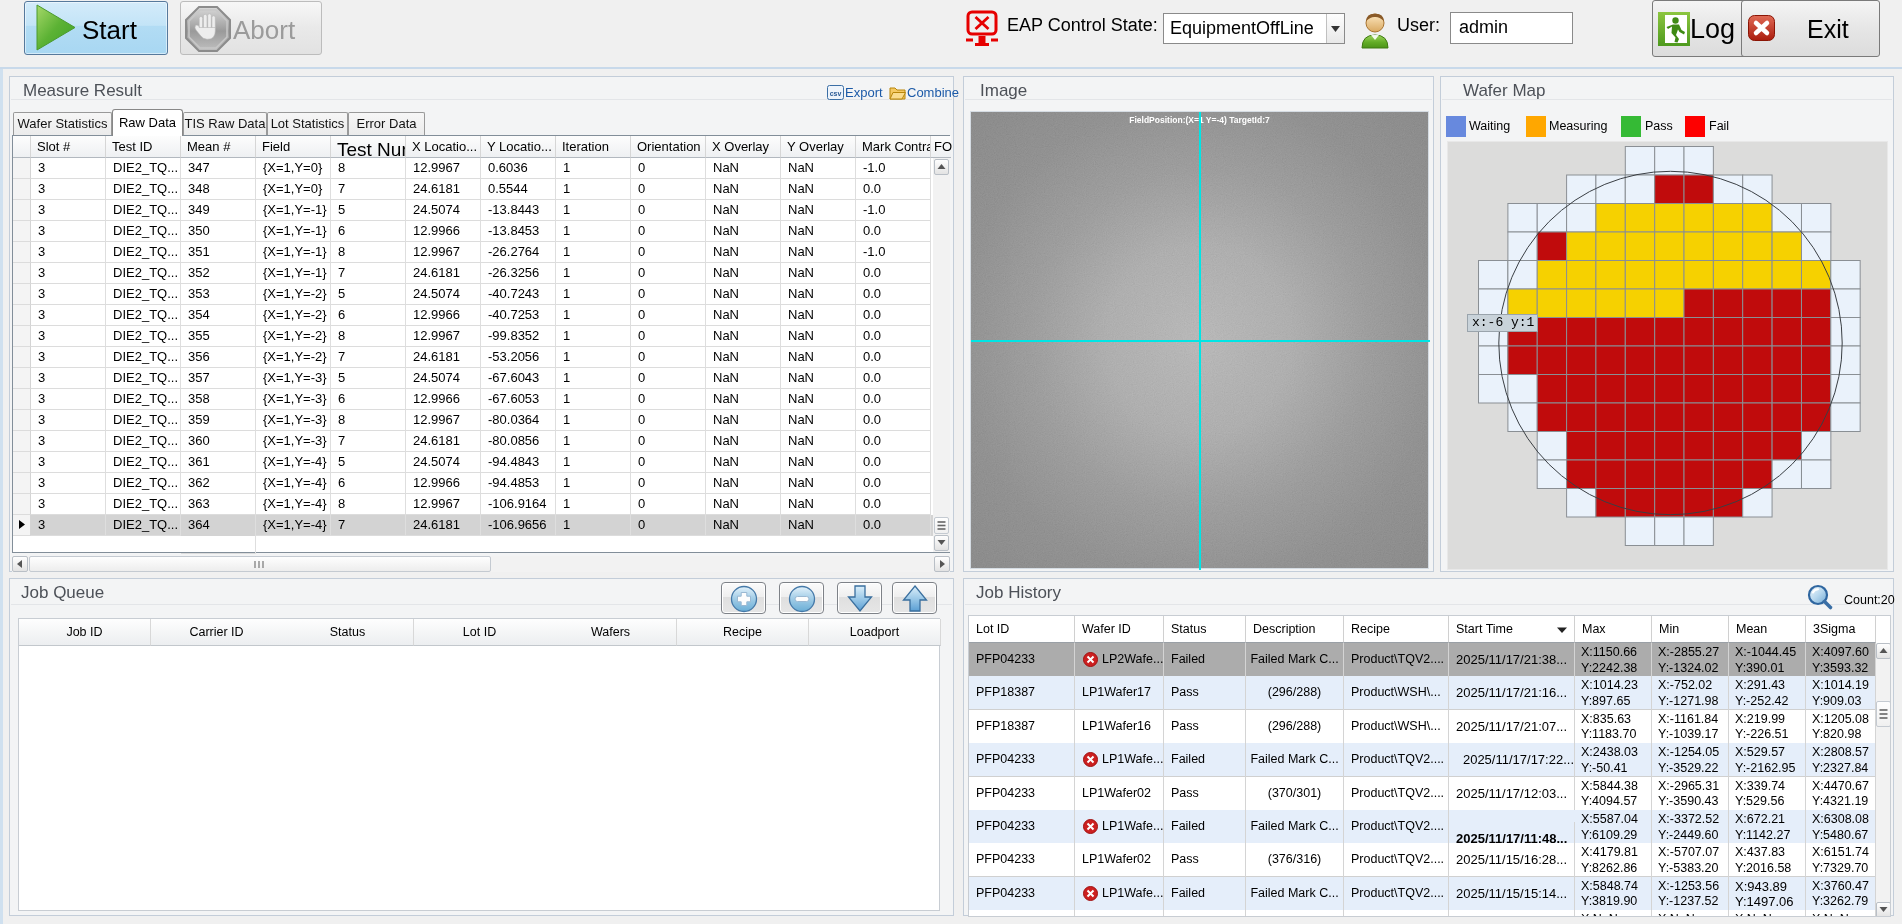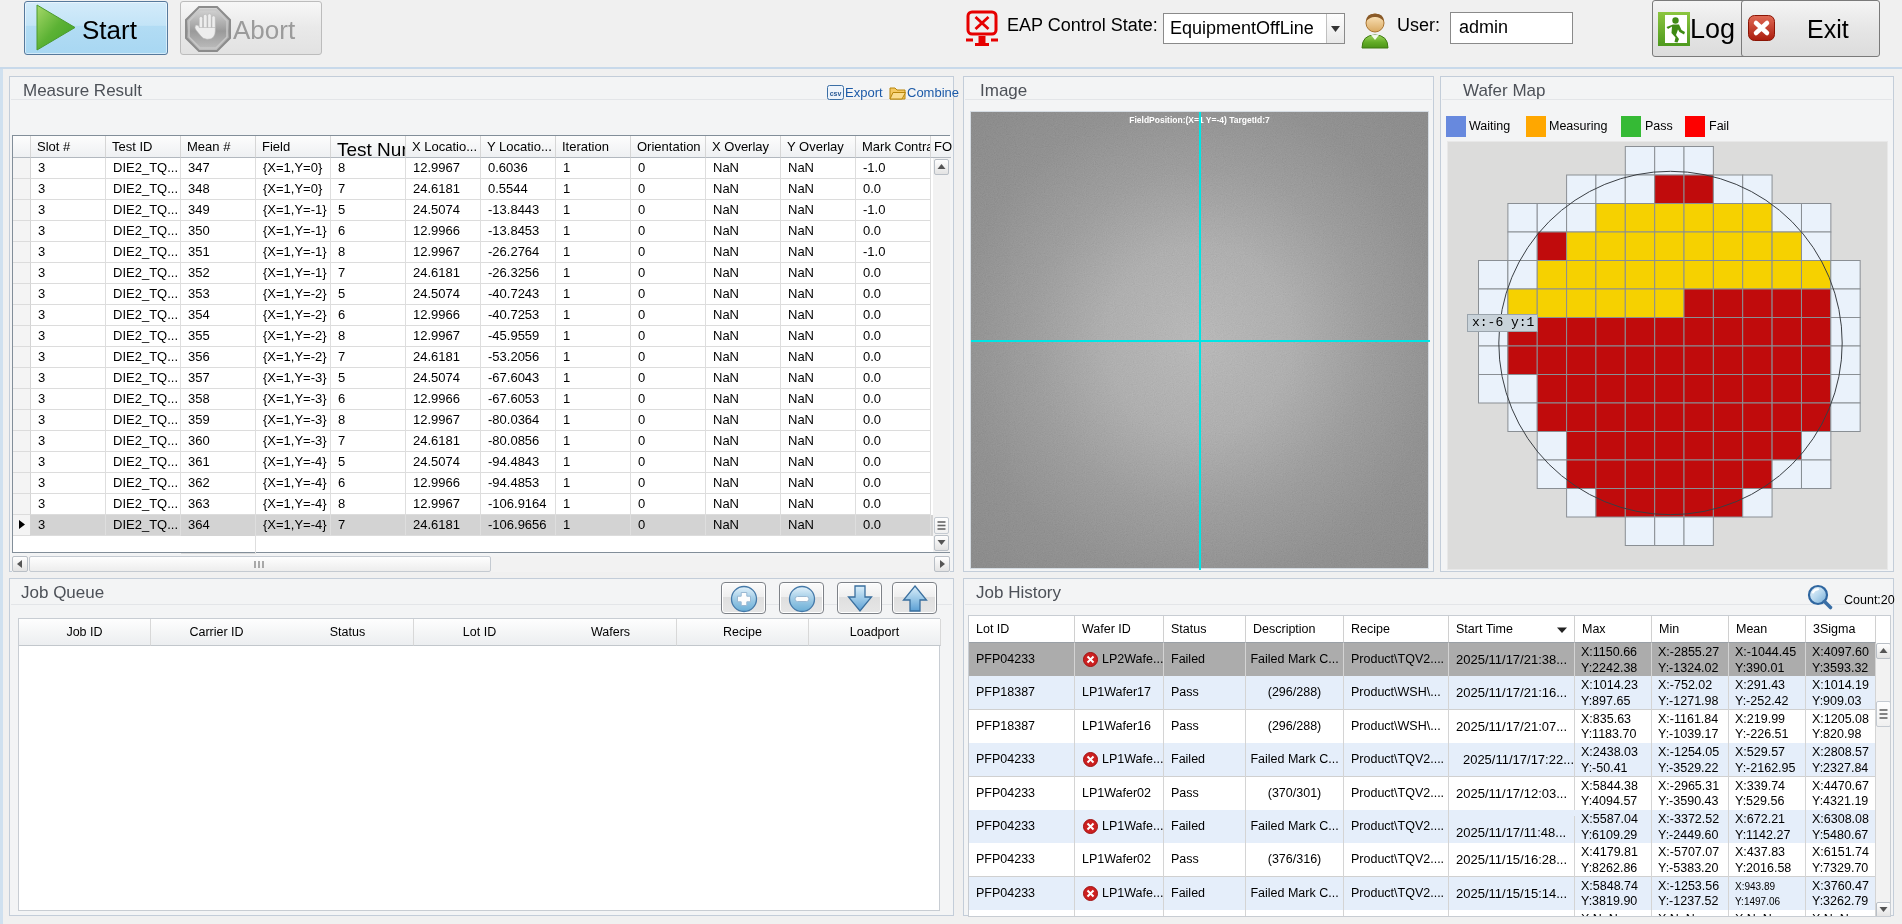--- a/index.html
+++ b/index.html
@@ -132,20 +132,27 @@
   <rect x="0.5" y="0.5" width="16" height="14" rx="2" fill="#eef4fb" stroke="#3a6ea5"></rect>
   <text x="8.5" y="10.5" font-size="7" font-weight="bold" fill="#2a5a95" text-anchor="middle" font-family="Liberation Sans">csv</text>
  </svg>
  <div class="abs" style="left:835px;top:8px;font-size:13px;color:#1c5aa8;">Export</div>
  <svg class="abs" style="left:879px;top:8px;" width="17" height="15" viewBox="0 0 17 15">
   <path d="M1 3 L6 3 L8 5 L16 5 L16 14 L1 14 Z" fill="#f5c963" stroke="#b8860b" stroke-width="1"></path>
   <path d="M1 14 L4 7.5 L16.5 7.5 L13 14 Z" fill="#fadc8e" stroke="#b8860b" stroke-width="1"></path>
  </svg>
  <div class="abs" style="left:897px;top:8px;font-size:13px;color:#1c5aa8;">Combine</div>
 
+<div class="abs" style="left:0;top:32px;width:943px;height:26px;">
+<div class="abs" style="left:3px;top:3px;width:99px;height:23px;background:linear-gradient(#f6f6f6,#ebebeb);border:1px solid #999;border-bottom:none;border-radius:2px 2px 0 0;text-align:center;font-size:13px;padding-top:3px;color:#111;">Wafer Statistics</div>
+<div class="abs" style="left:102px;top:0px;width:71px;height:27px;background:#fff;border:1px solid #888;border-bottom:none;border-radius:3px 3px 0 0;z-index:3;text-align:center;font-size:13px;padding-top:5px;">Raw Data</div>
+<div class="abs" style="left:173px;top:3px;width:84px;height:23px;background:linear-gradient(#f6f6f6,#ebebeb);border:1px solid #999;border-bottom:none;border-radius:2px 2px 0 0;text-align:center;font-size:13px;padding-top:3px;color:#111;">TIS Raw Data</div>
+<div class="abs" style="left:257px;top:3px;width:81px;height:23px;background:linear-gradient(#f6f6f6,#ebebeb);border:1px solid #999;border-bottom:none;border-radius:2px 2px 0 0;text-align:center;font-size:13px;padding-top:3px;color:#111;">Lot Statistics</div>
+<div class="abs" style="left:338px;top:3px;width:77px;height:23px;background:linear-gradient(#f6f6f6,#ebebeb);border:1px solid #999;border-bottom:none;border-radius:2px 2px 0 0;text-align:center;font-size:13px;padding-top:3px;color:#111;">Error Data</div>
+</div>
 <div class="abs" style="left:2px;top:58px;width:938px;height:418px;background:#fff;border:1px solid #828e99;">
 <div class="abs" style="left:0;top:0;width:18px;height:22px;background:linear-gradient(#fdfdfd,#eef0f2);border-right:1px solid #d6d6d6;border-bottom:1px solid #b2b8bf;"></div>
       <div class="abs" style="left:18px;top:0;width:75px;height:22px;background:linear-gradient(#fdfdfd,#eef0f2);border-right:1px solid #d6d6d6;border-bottom:1px solid #b2b8bf;font-size:13px;padding:3px 0 0 6px;white-space:nowrap;overflow:hidden;">Slot #</div>
       <div class="abs" style="left:93px;top:0;width:75px;height:22px;background:linear-gradient(#fdfdfd,#eef0f2);border-right:1px solid #d6d6d6;border-bottom:1px solid #b2b8bf;font-size:13px;padding:3px 0 0 6px;white-space:nowrap;overflow:hidden;">Test ID</div>
       <div class="abs" style="left:168px;top:0;width:75px;height:22px;background:linear-gradient(#fdfdfd,#eef0f2);border-right:1px solid #d6d6d6;border-bottom:1px solid #b2b8bf;font-size:13px;padding:3px 0 0 6px;white-space:nowrap;overflow:hidden;">Mean #</div>
       <div class="abs" style="left:243px;top:0;width:75px;height:22px;background:linear-gradient(#fdfdfd,#eef0f2);border-right:1px solid #d6d6d6;border-bottom:1px solid #b2b8bf;font-size:13px;padding:3px 0 0 6px;white-space:nowrap;overflow:hidden;">Field</div>
       <div class="abs" style="left:318px;top:0;width:75px;height:22px;background:linear-gradient(#fdfdfd,#eef0f2);border-right:1px solid #d6d6d6;border-bottom:1px solid #b2b8bf;font-size:19px;padding:3px 0 0 6px;white-space:nowrap;overflow:hidden;">Test Num...</div>
       <div class="abs" style="left:393px;top:0;width:75px;height:22px;background:linear-gradient(#fdfdfd,#eef0f2);border-right:1px solid #d6d6d6;border-bottom:1px solid #b2b8bf;font-size:13px;padding:3px 0 0 6px;white-space:nowrap;overflow:hidden;">X Locatio...</div>
       <div class="abs" style="left:468px;top:0;width:75px;height:22px;background:linear-gradient(#fdfdfd,#eef0f2);border-right:1px solid #d6d6d6;border-bottom:1px solid #b2b8bf;font-size:13px;padding:3px 0 0 6px;white-space:nowrap;overflow:hidden;">Y Locatio...</div>
       <div class="abs" style="left:543px;top:0;width:75px;height:22px;background:linear-gradient(#fdfdfd,#eef0f2);border-right:1px solid #d6d6d6;border-bottom:1px solid #b2b8bf;font-size:13px;padding:3px 0 0 6px;white-space:nowrap;overflow:hidden;">Iteration</div>
@@ -275,21 +282,21 @@
         <div class="abs" style="left:843px;top:0;width:75px;height:21px;border-right:1px solid #dedede;border-bottom:1px solid #dcdcdc;font-size:13px;padding:2px 0 0 7px;white-space:nowrap;overflow:hidden;">0.0</div>
       </div>
 <div class="abs" style="left:0;top:190px;width:920px;height:21px;background:#fff;">
         <div class="abs" style="left:0;top:0;width:18px;height:21px;background:#f4f4f4;border-right:1px solid #d4d4d4;border-bottom:1px solid #dcdcdc;"></div>
         <div class="abs" style="left:18px;top:0;width:75px;height:21px;border-right:1px solid #dedede;border-bottom:1px solid #dcdcdc;font-size:13px;padding:2px 0 0 7px;white-space:nowrap;overflow:hidden;">3</div>
         <div class="abs" style="left:93px;top:0;width:75px;height:21px;border-right:1px solid #dedede;border-bottom:1px solid #dcdcdc;font-size:13px;padding:2px 0 0 7px;white-space:nowrap;overflow:hidden;">DIE2_TQ...</div>
         <div class="abs" style="left:168px;top:0;width:75px;height:21px;border-right:1px solid #dedede;border-bottom:1px solid #dcdcdc;font-size:13px;padding:2px 0 0 7px;white-space:nowrap;overflow:hidden;">355</div>
         <div class="abs" style="left:243px;top:0;width:75px;height:21px;border-right:1px solid #dedede;border-bottom:1px solid #dcdcdc;font-size:13px;padding:2px 0 0 7px;white-space:nowrap;overflow:hidden;">{X=1,Y=-2}</div>
         <div class="abs" style="left:318px;top:0;width:75px;height:21px;border-right:1px solid #dedede;border-bottom:1px solid #dcdcdc;font-size:13px;padding:2px 0 0 7px;white-space:nowrap;overflow:hidden;">8</div>
         <div class="abs" style="left:393px;top:0;width:75px;height:21px;border-right:1px solid #dedede;border-bottom:1px solid #dcdcdc;font-size:13px;padding:2px 0 0 7px;white-space:nowrap;overflow:hidden;">12.9967</div>
-        <div class="abs" style="left:468px;top:0;width:75px;height:21px;border-right:1px solid #dedede;border-bottom:1px solid #dcdcdc;font-size:13px;padding:2px 0 0 7px;white-space:nowrap;overflow:hidden;">-45.9559</div>
+        <div class="abs" style="left:468px;top:0;width:75px;height:21px;border-right:1px solid #dedede;border-bottom:1px solid #dcdcdc;font-size:13px;padding:2px 0 0 7px;white-space:nowrap;overflow:hidden;">-99.8352</div>
         <div class="abs" style="left:543px;top:0;width:75px;height:21px;border-right:1px solid #dedede;border-bottom:1px solid #dcdcdc;font-size:13px;padding:2px 0 0 7px;white-space:nowrap;overflow:hidden;">1</div>
         <div class="abs" style="left:618px;top:0;width:75px;height:21px;border-right:1px solid #dedede;border-bottom:1px solid #dcdcdc;font-size:13px;padding:2px 0 0 7px;white-space:nowrap;overflow:hidden;">0</div>
         <div class="abs" style="left:693px;top:0;width:75px;height:21px;border-right:1px solid #dedede;border-bottom:1px solid #dcdcdc;font-size:13px;padding:2px 0 0 7px;white-space:nowrap;overflow:hidden;">NaN</div>
         <div class="abs" style="left:768px;top:0;width:75px;height:21px;border-right:1px solid #dedede;border-bottom:1px solid #dcdcdc;font-size:13px;padding:2px 0 0 7px;white-space:nowrap;overflow:hidden;">NaN</div>
         <div class="abs" style="left:843px;top:0;width:75px;height:21px;border-right:1px solid #dedede;border-bottom:1px solid #dcdcdc;font-size:13px;padding:2px 0 0 7px;white-space:nowrap;overflow:hidden;">0.0</div>
       </div>
 <div class="abs" style="left:0;top:211px;width:920px;height:21px;background:#fff;">
         <div class="abs" style="left:0;top:0;width:18px;height:21px;background:#f4f4f4;border-right:1px solid #d4d4d4;border-bottom:1px solid #dcdcdc;"></div>
         <div class="abs" style="left:18px;top:0;width:75px;height:21px;border-right:1px solid #dedede;border-bottom:1px solid #dcdcdc;font-size:13px;padding:2px 0 0 7px;white-space:nowrap;overflow:hidden;">3</div>
         <div class="abs" style="left:93px;top:0;width:75px;height:21px;border-right:1px solid #dedede;border-bottom:1px solid #dcdcdc;font-size:13px;padding:2px 0 0 7px;white-space:nowrap;overflow:hidden;">DIE2_TQ...</div>
@@ -787,21 +794,21 @@
       </div>
 <div class="abs" style="left:0;top:194.0px;width:907px;height:34px;background:#e5eefa;border-bottom:1px solid #d0d0d0;">
         <div class="abs" style="left:0px;top:0;width:106px;height:34px;border-right:1px solid #d4d4d4;font-size:12.5px;padding:9px 0 0 7px;">PFP04233</div>
         <div class="abs" style="left:106px;top:0;width:89px;height:34px;border-right:1px solid #d4d4d4;font-size:12.5px;padding:9px 0 0 27px;white-space:nowrap;overflow:hidden;"><svg width="15" height="15" style="position:absolute;left:8px;top:9px;">
             <circle cx="7.5" cy="7.5" r="7" fill="#cc2020" stroke="#a01010"></circle>
             <path d="M4.5 4.5 L10.5 10.5 M10.5 4.5 L4.5 10.5" stroke="#fff" stroke-width="2"></path>
           </svg>LP1Wafe...</div>
         <div class="abs" style="left:195px;top:0;width:82px;height:34px;border-right:1px solid #d4d4d4;font-size:12.5px;padding:9px 0 0 7px;">Failed</div>
         <div class="abs" style="left:277px;top:0;width:98px;height:34px;border-right:1px solid #d4d4d4;font-size:12.5px;padding:9px 0 0 0;text-align:center;white-space:nowrap;overflow:hidden;">Failed Mark C...</div>
         <div class="abs" style="left:375px;top:0;width:105px;height:34px;border-right:1px solid #d4d4d4;font-size:12.5px;padding:9px 0 0 7px;white-space:nowrap;overflow:hidden;">Product\TQV2....</div>
-        <div class="abs" style="left:480px;top:6px;width:126px;height:34px;border-right:1px solid #d4d4d4;font-size:13px;padding:9px 0 0 7px;white-space:nowrap;overflow:hidden;">2025/11/17/11:48...</div>
+        <div class="abs" style="left:480px;top:12px;width:126px;height:34px;border-right:1px solid #d4d4d4;font-size:13px;padding:9px 0 0 7px;white-space:nowrap;overflow:hidden;font-weight:bold;">2025/11/17/11:48...</div>
         <div class="abs" style="left:606px;top:0;width:77px;height:34px;border-right:1px solid #d4d4d4;font-size:12.5px;padding:2px 0 0 6px;line-height:15.5px;">X:5587.04<br>Y:6109.29</div>
         <div class="abs" style="left:683px;top:0;width:77px;height:34px;border-right:1px solid #d4d4d4;font-size:12.5px;padding:2px 0 0 6px;line-height:15.5px;">X:-3372.52<br>Y:-2449.60</div>
         <div class="abs" style="left:760px;top:0;width:77px;height:34px;border-right:1px solid #d4d4d4;font-size:12.5px;padding:2px 0 0 6px;line-height:15.5px;">X:672.21<br>Y:1142.27</div>
         <div class="abs" style="left:837px;top:0;width:70px;height:34px;border-right:1px solid #d4d4d4;font-size:12.5px;padding:2px 0 0 6px;line-height:15.5px;">X:6308.08<br>Y:5480.67</div>
       </div>
 <div class="abs" style="left:0;top:227.4px;width:907px;height:34px;background:#ffffff;border-bottom:1px solid #d0d0d0;">
         <div class="abs" style="left:0px;top:0;width:106px;height:34px;border-right:1px solid #d4d4d4;font-size:12.5px;padding:9px 0 0 7px;">PFP04233</div>
         <div class="abs" style="left:106px;top:0;width:89px;height:34px;border-right:1px solid #d4d4d4;font-size:12.5px;padding:9px 0 0 7px;white-space:nowrap;overflow:hidden;">LP1Wafer02</div>
         <div class="abs" style="left:195px;top:0;width:82px;height:34px;border-right:1px solid #d4d4d4;font-size:12.5px;padding:9px 0 0 7px;">Pass</div>
         <div class="abs" style="left:277px;top:0;width:98px;height:34px;border-right:1px solid #d4d4d4;font-size:12.5px;padding:9px 0 0 0;text-align:center;white-space:nowrap;overflow:hidden;">(376/316)</div>
@@ -817,21 +824,21 @@
         <div class="abs" style="left:106px;top:0;width:89px;height:34px;border-right:1px solid #d4d4d4;font-size:12.5px;padding:9px 0 0 27px;white-space:nowrap;overflow:hidden;"><svg width="15" height="15" style="position:absolute;left:8px;top:9px;">
             <circle cx="7.5" cy="7.5" r="7" fill="#cc2020" stroke="#a01010"></circle>
             <path d="M4.5 4.5 L10.5 10.5 M10.5 4.5 L4.5 10.5" stroke="#fff" stroke-width="2"></path>
           </svg>LP1Wafe...</div>
         <div class="abs" style="left:195px;top:0;width:82px;height:34px;border-right:1px solid #d4d4d4;font-size:12.5px;padding:9px 0 0 7px;">Failed</div>
         <div class="abs" style="left:277px;top:0;width:98px;height:34px;border-right:1px solid #d4d4d4;font-size:12.5px;padding:9px 0 0 0;text-align:center;white-space:nowrap;overflow:hidden;">Failed Mark C...</div>
         <div class="abs" style="left:375px;top:0;width:105px;height:34px;border-right:1px solid #d4d4d4;font-size:12.5px;padding:9px 0 0 7px;white-space:nowrap;overflow:hidden;">Product\TQV2....</div>
         <div class="abs" style="left:480px;top:0;width:126px;height:34px;border-right:1px solid #d4d4d4;font-size:13px;padding:9px 0 0 7px;white-space:nowrap;overflow:hidden;">2025/11/15/15:14...</div>
         <div class="abs" style="left:606px;top:0;width:77px;height:34px;border-right:1px solid #d4d4d4;font-size:12.5px;padding:2px 0 0 6px;line-height:15.5px;">X:5848.74<br>Y:3819.90</div>
         <div class="abs" style="left:683px;top:0;width:77px;height:34px;border-right:1px solid #d4d4d4;font-size:12.5px;padding:2px 0 0 6px;line-height:15.5px;">X:-1253.56<br>Y:-1237.52</div>
-        <div class="abs" style="left:760px;top:0;width:77px;height:34px;border-right:1px solid #d4d4d4;font-size:10px;padding:2px 0 0 6px;line-height:15.5px;">X:943.89<br>Y:1497.06</div>
+        <div class="abs" style="left:760px;top:0;width:77px;height:34px;border-right:1px solid #d4d4d4;font-size:13px;padding:2px 0 0 6px;line-height:15.5px;">X:943.89<br>Y:1497.06</div>
         <div class="abs" style="left:837px;top:0;width:70px;height:34px;border-right:1px solid #d4d4d4;font-size:12.5px;padding:2px 0 0 6px;line-height:15.5px;">X:3760.47<br>Y:3262.79</div>
       </div>
 <div class="abs" style="left:0;top:294.2px;width:907px;height:34px;background:#ffffff;border-bottom:1px solid #d0d0d0;">
         <div class="abs" style="left:0px;top:0;width:106px;height:34px;border-right:1px solid #d4d4d4;font-size:12.5px;padding:9px 0 0 7px;">PFP04233</div>
         <div class="abs" style="left:106px;top:0;width:89px;height:34px;border-right:1px solid #d4d4d4;font-size:12.5px;padding:9px 0 0 27px;white-space:nowrap;overflow:hidden;">LP1Wafe...</div>
         <div class="abs" style="left:195px;top:0;width:82px;height:34px;border-right:1px solid #d4d4d4;font-size:12.5px;padding:9px 0 0 7px;">Failed</div>
         <div class="abs" style="left:277px;top:0;width:98px;height:34px;border-right:1px solid #d4d4d4;font-size:12.5px;padding:9px 0 0 0;text-align:center;white-space:nowrap;overflow:hidden;">Abort...</div>
         <div class="abs" style="left:375px;top:0;width:105px;height:34px;border-right:1px solid #d4d4d4;font-size:12.5px;padding:9px 0 0 7px;white-space:nowrap;overflow:hidden;">Product\TQV2....</div>
         <div class="abs" style="left:480px;top:0;width:126px;height:34px;border-right:1px solid #d4d4d4;font-size:13px;padding:9px 0 0 7px;white-space:nowrap;overflow:hidden;">2025/11/15/14:51...</div>
         <div class="abs" style="left:606px;top:0;width:77px;height:34px;border-right:1px solid #d4d4d4;font-size:12.5px;padding:2px 0 0 6px;line-height:15.5px;">X:NaN<br></div>

